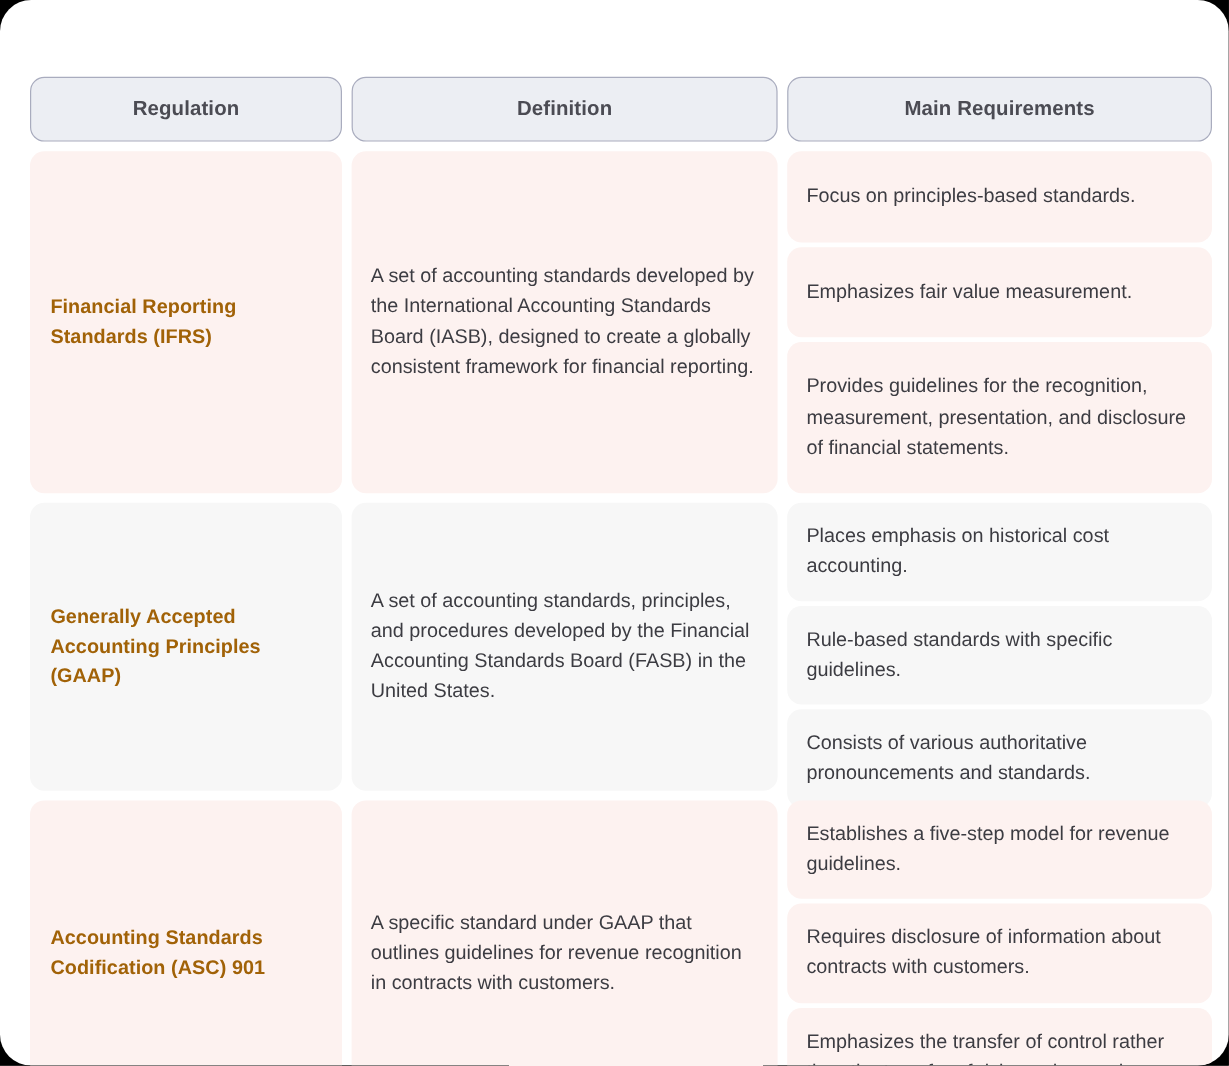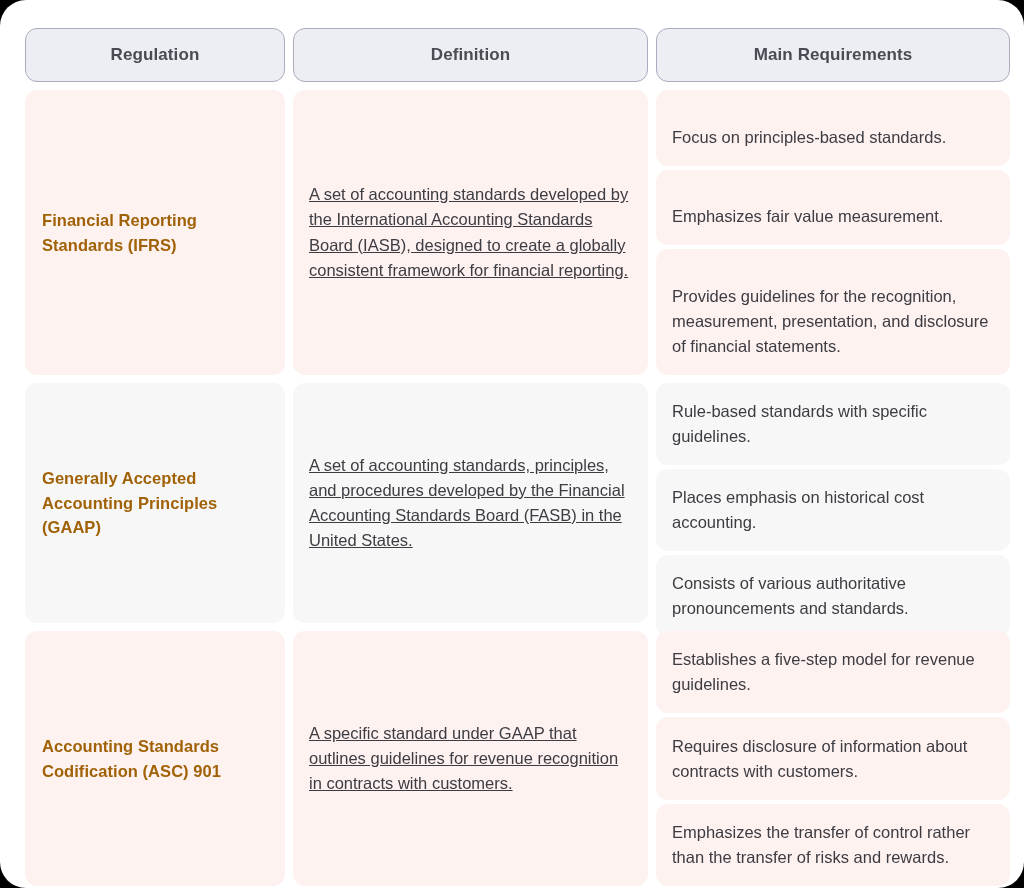--- a/index.html
+++ b/index.html
@@ -30,20 +30,21 @@
     left: 25px;
     top: 28px;
     width: 969px;
   }
 
   
   .thead {
     display: flex;
     gap: 8px;
     margin-bottom: 8px;
+    margin-top: 36px;
   }
   .th {
     background: #ECEEF3;
     border: 1px solid #A9ACBE;
     border-radius: 12px;
     height: 54px;
     display: flex;
     align-items: center;
     justify-content: center;
     box-sizing: border-box;
@@ -86,35 +87,34 @@
     font-weight: 700;
     color: #a16207;
     line-height: 1.5;
     letter-spacing: 0.05px;
   }
   .def-text {
     font-size: 16.5px;
     font-weight: 400;
     color: #3C3C42;
     line-height: 1.52;
-    text-decoration: underline;
   }
 
   
   .req-stack {
     display: flex;
     flex-direction: column;
     gap: 4px;
   }
   .subcell {
     border-radius: 12px;
     box-sizing: border-box;
     padding: 16px 16px 16px 16px;
     display: flex;
-    align-items: flex-end;
+    align-items: center;
     flex: 1 1 auto;
   }
   .req-text {
     font-size: 16.5px;
     font-weight: 400;
     color: #3C3C42;
     line-height: 1.52;
   }
 </style>
 </head>
@@ -157,24 +157,24 @@
 
     <div class="trow tone-gray" style="height:240px">
       <div class="cell cell-reg col-1">
         <span class="reg-text">Generally Accepted Accounting Principles (GAAP)</span>
       </div>
       <div class="cell cell-def col-2">
         <span class="def-text">A set of accounting standards, principles, and procedures developed by the Financial Accounting Standards Board (FASB) in the United States.</span>
       </div>
       <div class="req-stack col-3">
         <div class="subcell">
+          <span class="req-text">Places emphasis on historical cost accounting.</span>
+        </div>
+        <div class="subcell">
           <span class="req-text">Rule-based standards with specific guidelines.</span>
-        </div>
-        <div class="subcell">
-          <span class="req-text">Places emphasis on historical cost accounting.</span>
         </div>
         <div class="subcell">
           <span class="req-text">Consists of various authoritative pronouncements and standards.</span>
         </div>
       </div>
     </div>
 
     <div class="trow tone-pink" style="height:255px">
       <div class="cell cell-reg col-1">
         <span class="reg-text">Accounting Standards Codification (ASC) 901</span>

